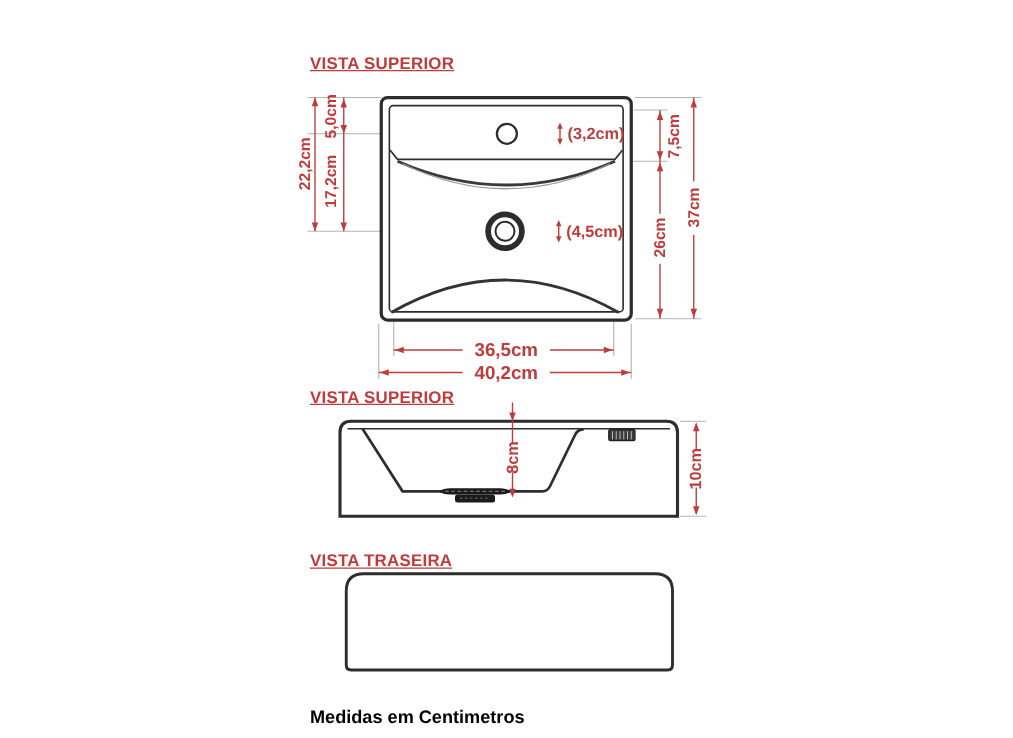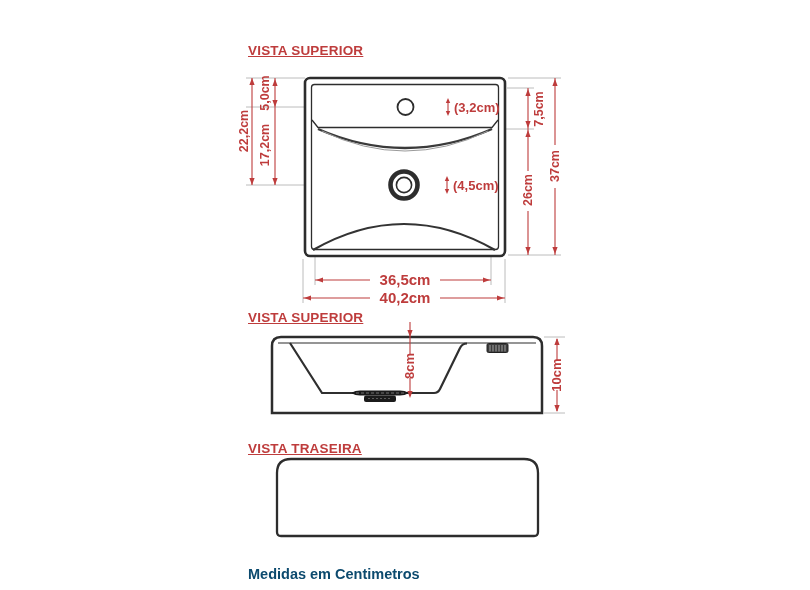--- a/index.html
+++ b/index.html
@@ -2,21 +2,21 @@
 <html><head>
 <meta charset="utf-8">
 <style>
   html,body{margin:0;padding:0;background:#fff;}
   .canvas{position:relative;width:810px;height:590px;background:#ffffff;overflow:hidden;
           font-family:"Liberation Sans", sans-serif;}
   .abs{position:absolute;}
   .page-title{top:12px;left:0;width:790px;text-align:center;font-size:26px;
               letter-spacing:.5px;color:#BE3C3C;font-weight:normal;}
   .sec-title{left:248px;color:#BE3C3C;font-weight:bold;font-size:13.5px;letter-spacing:.2px;text-decoration:underline;}
-  .footer{top:566px;left:248px;color:#0c4a6e;font-weight:bold;font-size:14.5px;}
+  .footer{top:566px;left:248px;color:#000000;font-weight:bold;font-size:14.5px;}
   svg{display:block;}
   .dimtxt{fill:#BE3C3C;font-weight:bold;font-family:"Liberation Sans",sans-serif;}
 </style>
 </head>
 <body>
 
 <div class="canvas">
 
 
   <div class="abs sec-title" style="top:43px">VISTA SUPERIOR</div>

